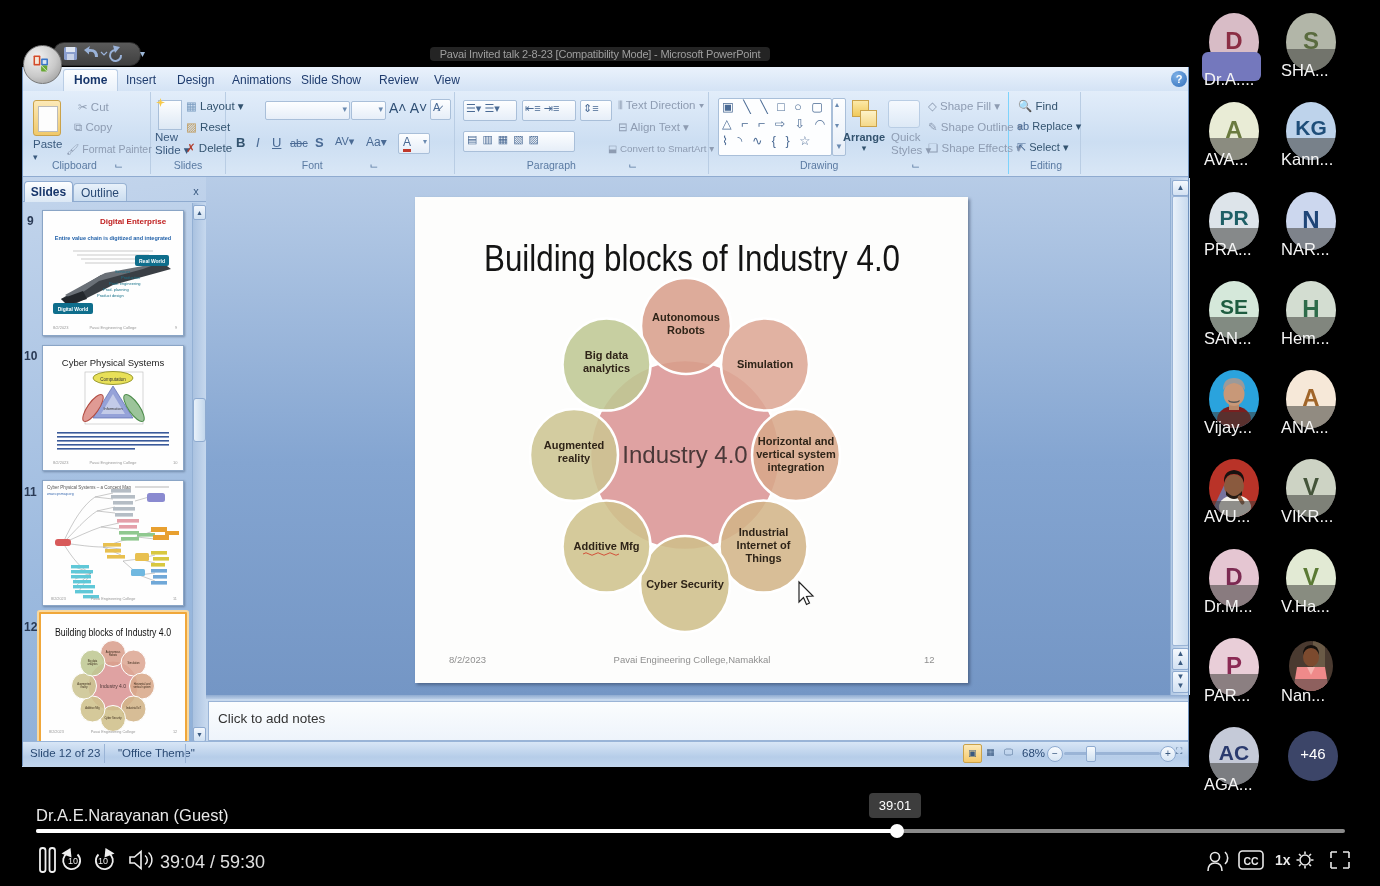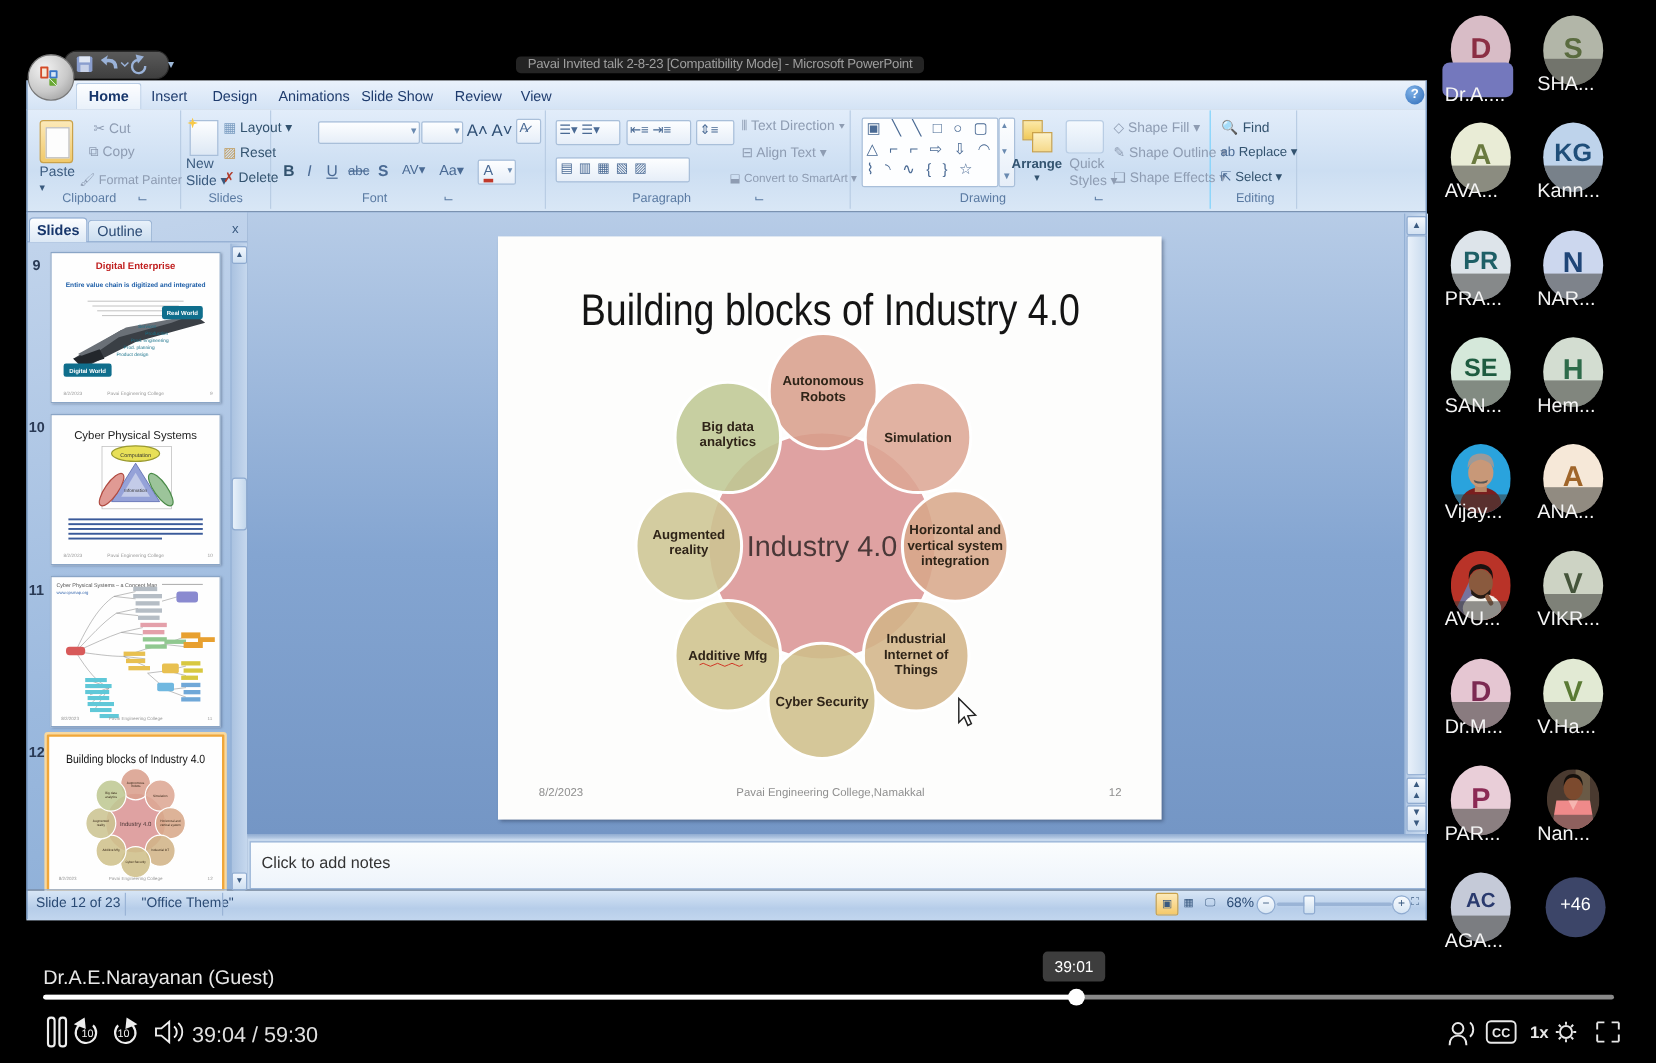--- a/index.html
+++ b/index.html
@@ -161,21 +161,21 @@
 <div class="abs" style="left:193px;top:205px;width:11px;height:13px;background:linear-gradient(#f2f7fd,#cfe0f2);border:1px solid #8fabd0;border-radius:2px;font-size:7px;color:#3a5a80;text-align:center;line-height:13px;">▲</div>
 <div class="abs" style="left:193px;top:398px;width:11px;height:42px;background:linear-gradient(90deg,#e8f1fa,#c3d7ec);border:1px solid #8fabd0;border-radius:3px;"></div>
 <div class="abs" style="left:193px;top:727px;width:11px;height:13px;background:linear-gradient(#f2f7fd,#cfe0f2);border:1px solid #8fabd0;border-radius:2px;font-size:7px;color:#3a5a80;text-align:center;line-height:13px;">▼</div>
 
 <div class="abs" style="left:27px;top:214px;font-size:12px;font-weight:bold;color:#2a3a55;">9</div>
 <div class="abs" style="left:24px;top:349px;font-size:12px;font-weight:bold;color:#2a3a55;">10</div>
 <div class="abs" style="left:24px;top:485px;font-size:12px;font-weight:bold;color:#2a3a55;">11</div>
 <div class="abs" style="left:24px;top:620px;font-size:12px;font-weight:bold;color:#2a3a55;">12</div>
 
 <div class="abs" style="left:42px;top:210px;width:140px;height:124px;background:#fefefe;border:1px solid #8aa5c6;box-shadow:1px 1px 2px rgba(40,60,90,.4);overflow:hidden;">
-  <div class="abs" style="left:0;top:6px;width:100%;text-align:center;color:#c02020;font-size:8px;font-weight:bold;">Digital Enterprise</div>
+  <div class="abs" style="left:0;top:6px;width:100%;text-align:center;color:#c02020;font-size:8px;font-weight:bold;padding-left:20px;">Digital Enterprise</div>
   <div class="abs" style="left:0;top:24px;width:100%;text-align:center;color:#1f5fa8;font-size:5.5px;font-weight:bold;">Entire value chain is digitized and integrated</div>
   <svg class="abs" style="left:0;top:0;" width="140" height="124" viewBox="0 0 140 124">
     <g stroke="#aaa" stroke-width="0.6">
         <line x1="30" y1="40" x2="110" y2="40"></line>
         <line x1="34" y1="44" x2="106" y2="44"></line>
         <line x1="38" y1="48" x2="102" y2="48"></line>
         <line x1="42" y1="52" x2="98" y2="52"></line>
       </g>
     <polygon points="18,88 58,64 120,52 128,58 70,74 30,94" fill="#3a3f45"></polygon>
     <polygon points="22,84 62,62 116,52 100,58 56,70 30,88" fill="#6a7077"></polygon>
@@ -552,21 +552,21 @@
     <path d="M4,50 L8,26 L36,26 L40,50 Z" fill="#ef8a8a"></path>
     <path d="M18,26 L22,34 L26,26 Z" fill="#f6b5b0"></path>
     <ellipse cx="22" cy="16" rx="8" ry="9.5" fill="#7c4a2e"></ellipse>
     <path d="M14,14 Q14,4 22,4 Q30,4 30,14 Q28,7 22,7 Q16,7 14,14 Z" fill="#15100c"></path>
   </svg><div class="band" style="height:12px;"></div></div>
   <div class="nm" style="top:53px;">Nan...</div>
 </div>
 
 <div class="tile" style="left:0px;top:722.3px;">
   <div class="circ" style="background:#c5cad8;">
-        <div class="ltr" style="top:14px;font-size:17px;color:#2a3a6e;">AC</div>
+        <div class="ltr" style="top:14px;font-size:21px;color:#2a3a6e;">AC</div>
         <div class="band" style="height:22px;"></div>
       </div>
   <div class="nm" style="top:53px;">AGA...</div>
 </div>
 <div class="tile" style="left:77px;top:722.3px;">
   <div class="circ" style="left:16px;top:9px;width:50px;height:50px;background:#3c4568;">
         <div class="ltr" style="top:14px;font-size:15px;color:#fff;font-weight:normal;">+46</div>
       </div>
 </div>
 </div>

